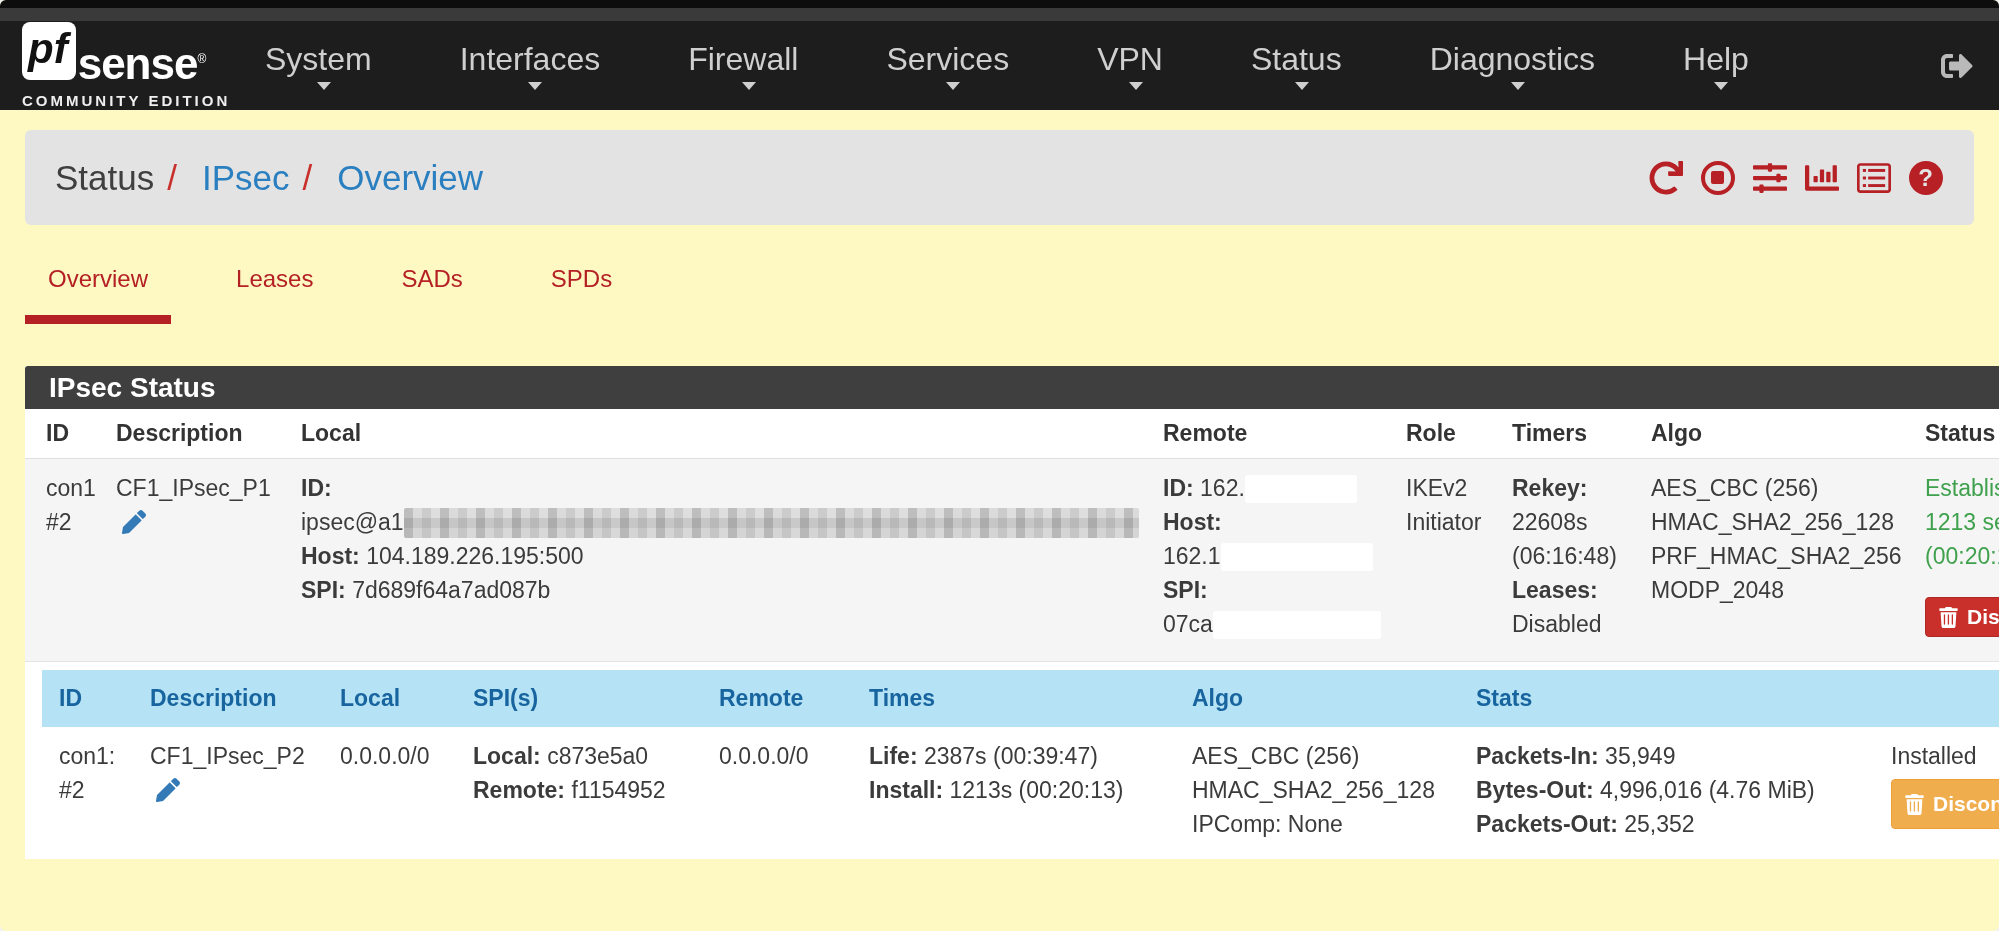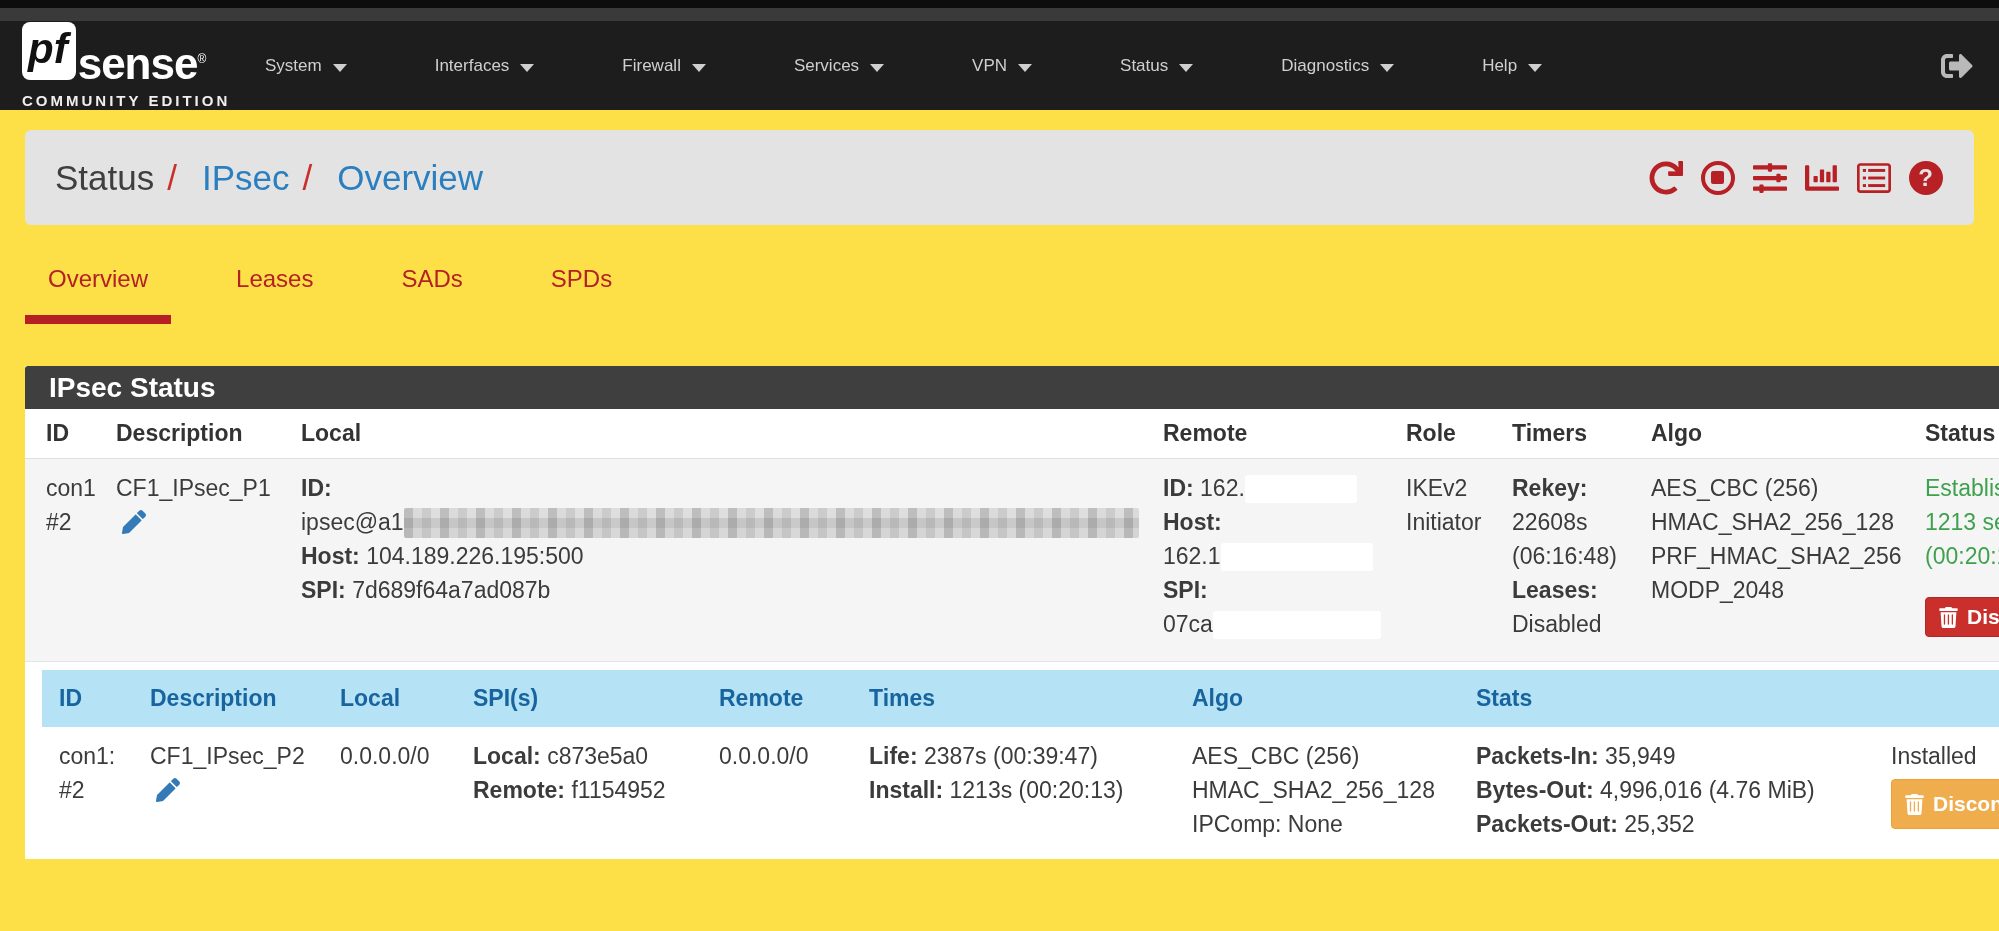--- a/index.html
+++ b/index.html
@@ -1,32 +1,32 @@
 <!DOCTYPE html>
 <html><head>
 <meta charset="utf-8">
 <style>
   * { margin:0; padding:0; box-sizing:border-box; }
   html,body { background:#f1f1f1; }
   body { font-family:"Liberation Sans", sans-serif; }
-  .viewport { position:relative; width:1999px; height:931px; overflow:hidden; background:#fde047; }
+  .viewport { position:relative; width:1999px; height:931px; overflow:hidden; background:#fef9c3;border-radius:6px; }
 
   
   .strip1 { height:8px; background:#0d0d0d; }
   .strip2 { height:13px; background:#3a3a3a; }
   .navbar { height:89px; background:#1d1d1d; display:flex; align-items:center; position:relative; }
   .brand { display:flex; flex-direction:column; margin-left:22px; width:185px; cursor:pointer; }
   .brand-top { display:flex; align-items:flex-start; }
   .pf-box { background:#fff; color:#111; font-weight:bold; font-style:italic; font-size:42px; line-height:1;
             padding:6px 8px 10px 6px; border-radius:8px; }
   .sense-txt { color:#fff; font-weight:bold; font-size:44px; line-height:1; letter-spacing:-1px; margin:20px 0 0 2px; }
   .reg { color:#fff; font-size:12px; margin-top:30px; }
   .edition { color:#efefef; font-weight:bold; font-size:15px; letter-spacing:3px; margin-top:6px; white-space:nowrap; }
   .nav-menu { display:flex; align-items:center; margin-left:58px; }
-  .nav-item { color:#cfcfcf; font-size:17px; padding:0 44px 0 0; margin-right:44px; display:flex; align-items:center; cursor:pointer; white-space:nowrap; }
+  .nav-item { color:#cfcfcf; font-size:32px; padding:0 44px 0 0; margin-right:44px; display:flex; align-items:center; cursor:pointer; white-space:nowrap;flex-direction:column; }
   .caret { width:0; height:0; border-left:7px solid transparent; border-right:7px solid transparent; border-top:8px solid #cfcfcf; margin-left:11px; margin-top:4px; }
   .logout { position:absolute; right:26px; top:50%; transform:translateY(-50%); width:32px; height:32px; cursor:pointer; }
 
   
   .crumb-bar { margin:20px 25px 0 25px; height:95px; background:#e3e3e3; border-radius:6px;
                display:flex; align-items:center; padding:0 30px; }
   .crumb { font-size:35px; display:flex; align-items:center; gap:13px; }
   .crumb-section { color:#3f3f3f; }
   .crumb-sep { color:#c9302c; }
   .crumb-link { color:#2a7fc0; cursor:pointer;margin-left:12px; }

